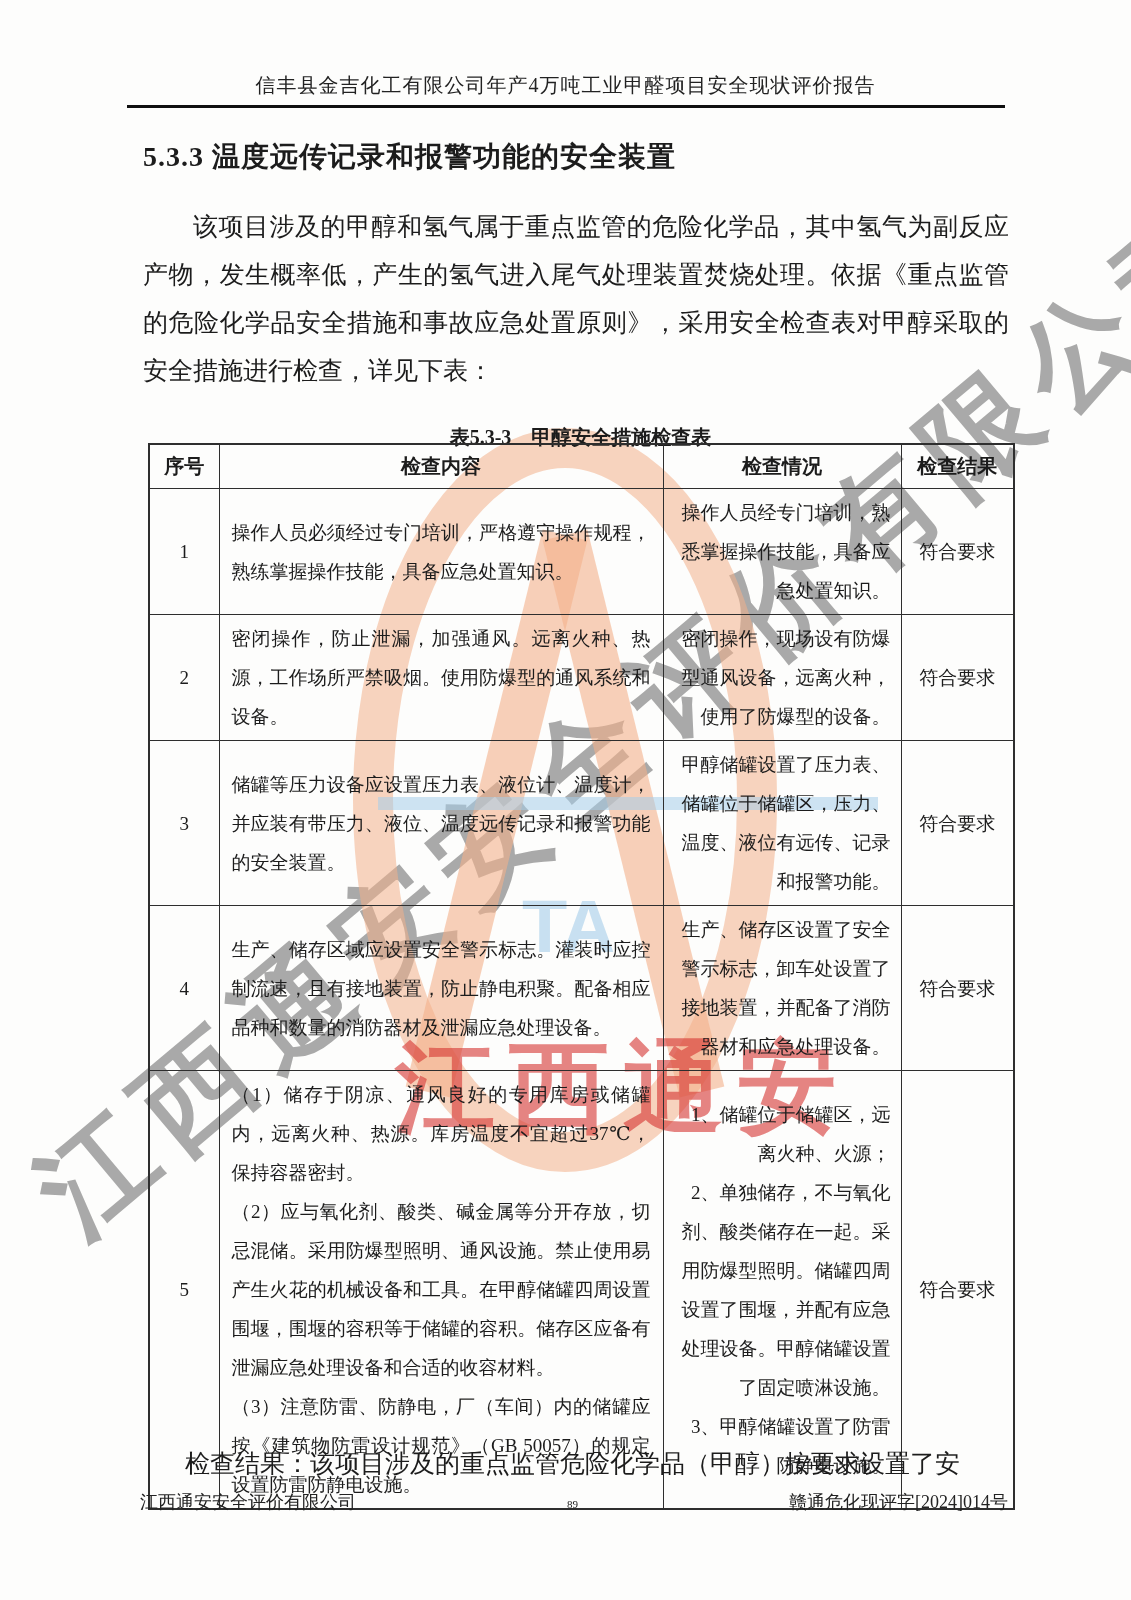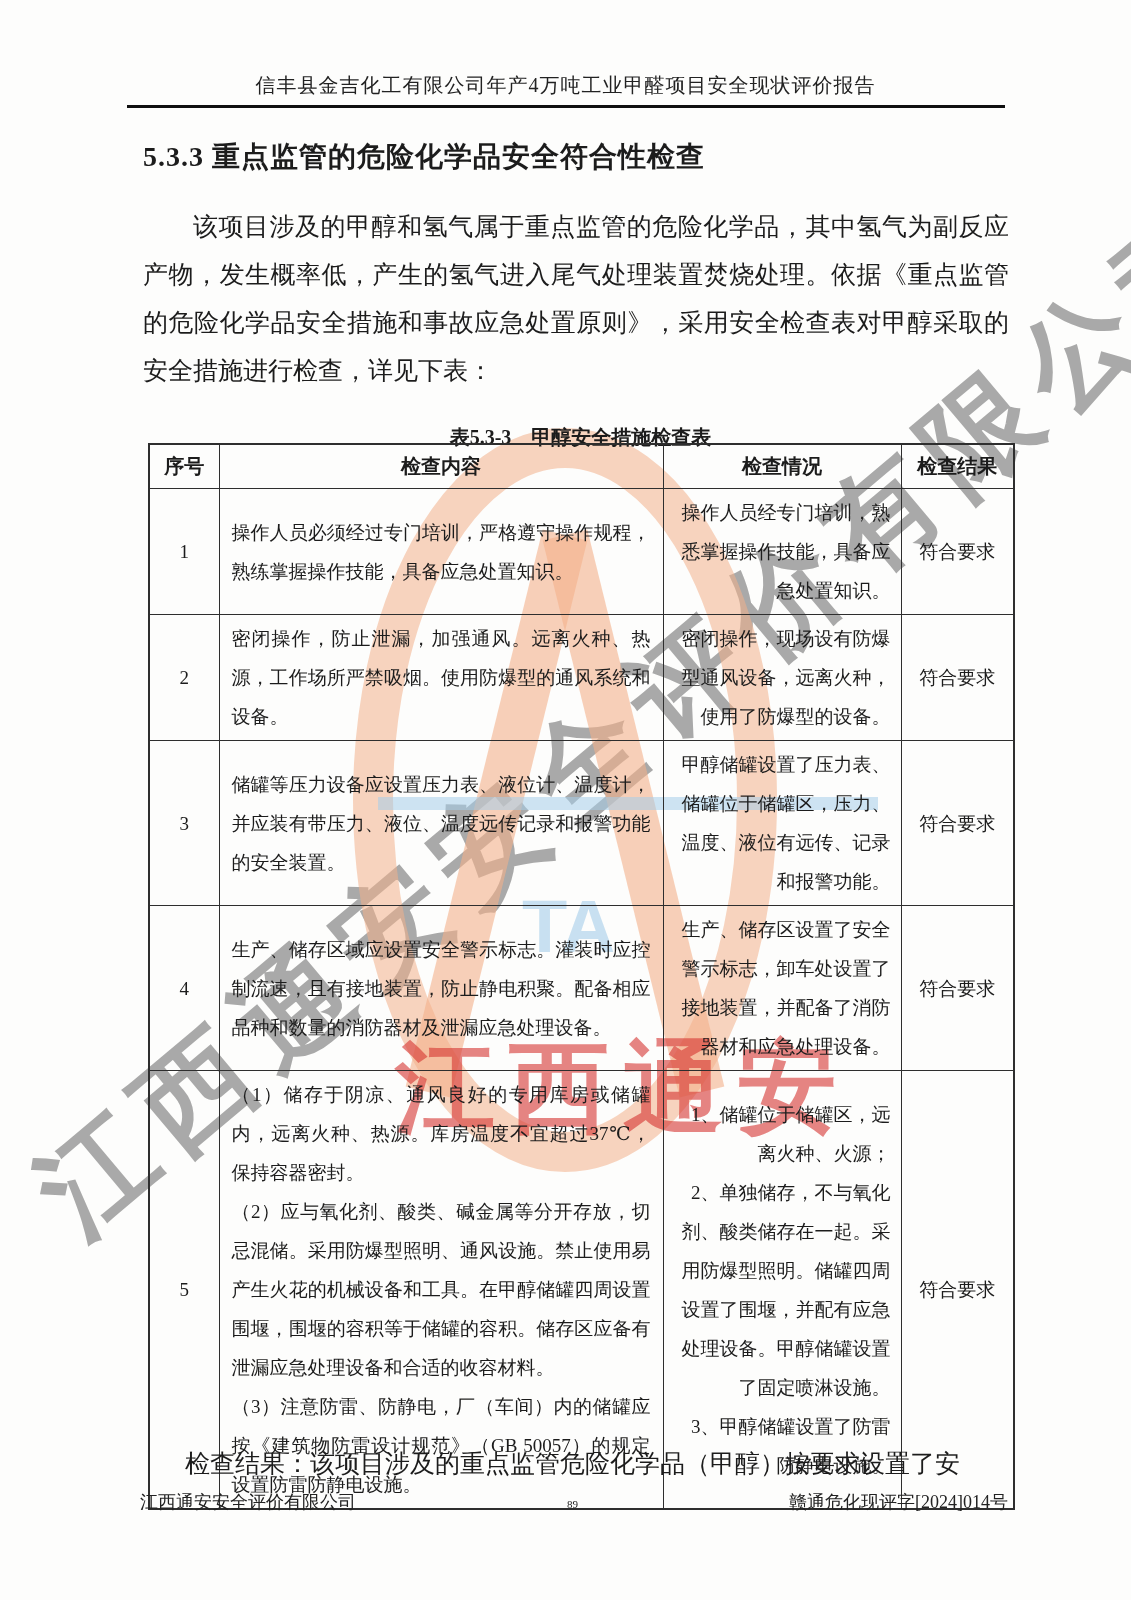--- a/index.html
+++ b/index.html
@@ -85,21 +85,21 @@
     <text x="522" y="952" font-size="74" font-weight="bold" fill="rgba(165,205,233,0.60)" font-family="Liberation Sans, DejaVu Sans, sans-serif">TA</text>
   </svg>
 
   <div class="wm wm-red">江西通安</div>
 
   <div class="content">
 
     <div class="header-title">信丰县金吉化工有限公司年产4万吨工业甲醛项目安全现状评价报告</div>
     <div class="header-rule"></div>
 
-    <h2 class="section-title">5.3.3 重点监管的危险化学品安全符合性检查</h2>
+    <h2 class="section-title">5.3.3 温度远传记录和报警功能的安全装置</h2>
 
     <p class="intro">该项目涉及的甲醇和氢气属于重点监管的危险化学品，其中氢气为副反应产物，发生概率低，产生的氢气进入尾气处理装置焚烧处理。依据《重点监管的危险化学品安全措施和事故应急处置原则》，采用安全检查表对甲醇采取的安全措施进行检查，详见下表：</p>
 
     <div class="table-caption">表5.3-3　甲醇安全措施检查表</div>
 
     <table class="check-table">
       <colgroup>
         <col style="width:70px">
           <col style="width:444px">
           <col style="width:238px">

